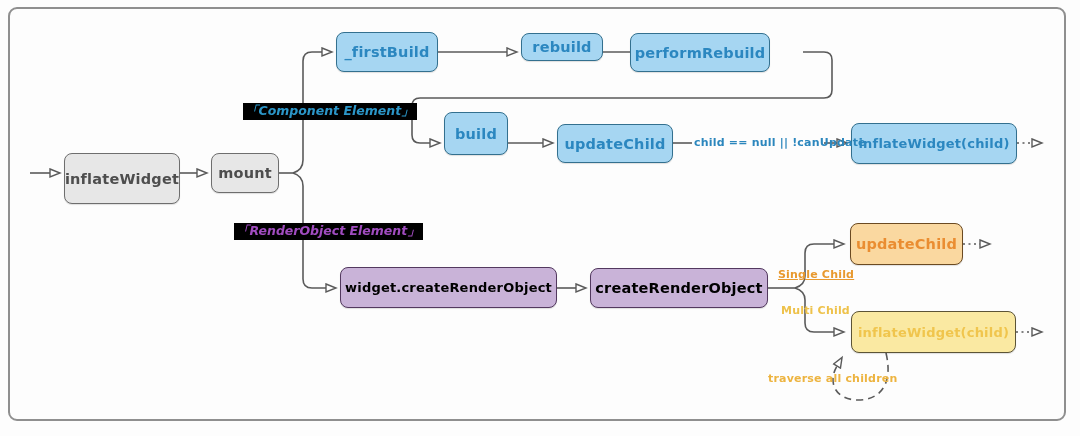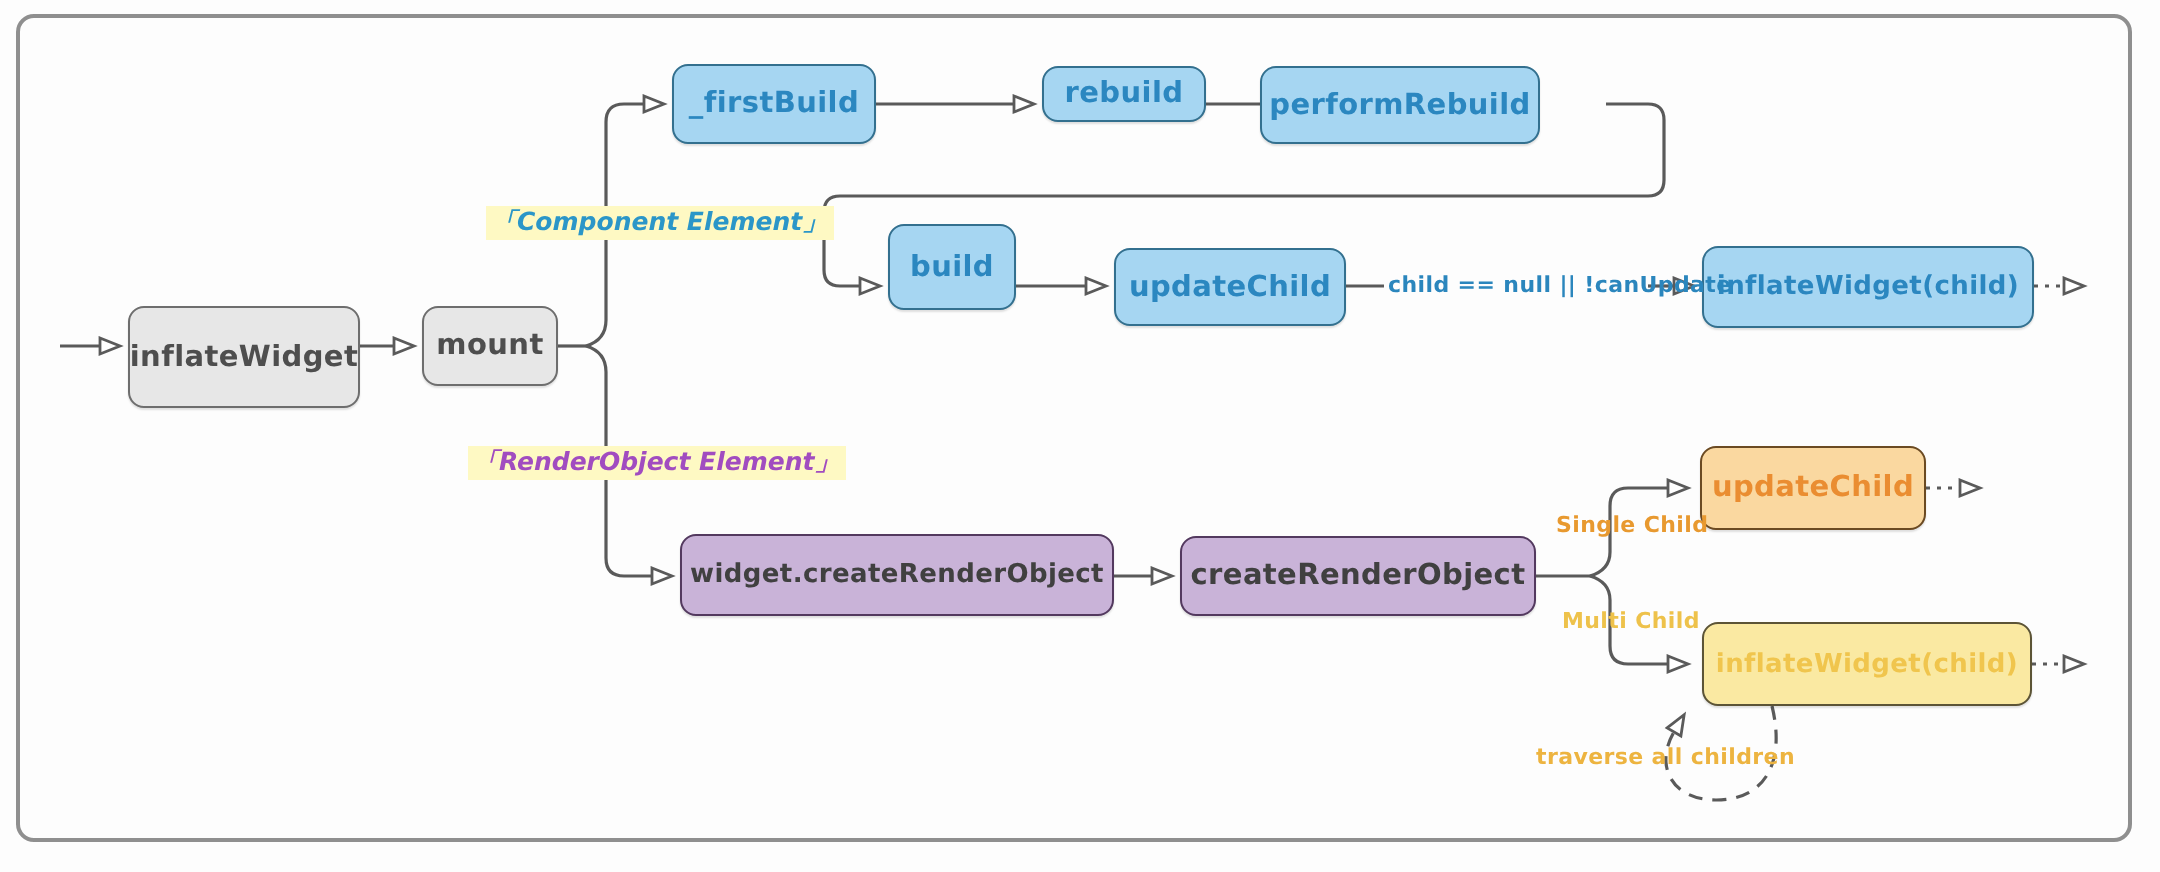--- a/index.html
+++ b/index.html
@@ -15,26 +15,26 @@
   svg.wires{position:absolute;left:0;top:0;width:1080px;height:436px;}
   .node{
     position:absolute;display:flex;align-items:center;justify-content:center;
     border-radius:8px;border:1.6px solid;box-sizing:border-box;
     font-size:14.5px;font-weight:bold;letter-spacing:.2px;white-space:nowrap;
     box-shadow:0 1px 1px rgba(0,0,0,.12);
   }
   .node.small{font-size:13px;}
   .n-gray  {background:#e7e7e7;border-color:#6e6e6e;color:#4e4e4e;}
   .n-blue  {background:#a6d6f2;border-color:#33708f;color:#2b87c0;}
-  .n-purple{background:#c9b3d8;border-color:#53395f;color:#404040;text-align:right;}
+  .n-purple{background:#c9b3d8;border-color:#53395f;color:#000000;text-align:right;}
   .n-orange{background:#fad8a0;border-color:#6b4a22;color:#ea8d31;}
   .n-yellow{background:#fae9a2;border-color:#5c5436;color:#f0c54d;}
   .lbl{
     position:absolute;white-space:nowrap;font-size:12.5px;font-style:italic;
-    font-weight:bold;background:#fef9c3;padding:0 3px;text-align:center;
+    font-weight:bold;background:#000000;padding:0 3px;text-align:center;
   }
   .lbl-blue{color:#2b96c8;}
   .lbl-purple{color:#a14cc0;}
   .tag{
     position:absolute;white-space:nowrap;font-size:11px;font-weight:bold;
     letter-spacing:.2px;
   }
   .tag-cond{color:#2b86bd;}
   .tag-single{color:#e8992f;}
   .tag-multi{color:#eec24b;}
@@ -88,16 +88,16 @@
   <div class="node n-purple small" style="left:340px;top:267px;width:217px;height:41px;">widget.createRenderObject</div>
   <div class="node n-purple" style="left:590px;top:268px;width:178px;height:40px;">createRenderObject</div>
 
   <div class="node n-orange" style="left:850px;top:223px;width:113px;height:42px;">updateChild</div>
   <div class="node n-yellow small" style="left:851px;top:311px;width:165px;height:42px;">inflateWidget(child)</div>
 
   <div class="lbl lbl-blue" style="left:243px;top:103px;">「Component Element」</div>
   <div class="lbl lbl-purple" style="left:234px;top:223px;">「RenderObject Element」</div>
 
   <div class="tag tag-cond" style="left:694px;top:136px;width:130px;text-align:center;">child == null || !canUpdate</div>
-  <div class="tag tag-single" style="left:778px;top:256px;">Single Child</div>
+  <div class="tag tag-single" style="left:778px;top:268px;text-decoration:underline;">Single Child</div>
   <div class="tag tag-multi" style="left:781px;top:304px;">Multi Child</div>
   <div class="tag tag-traverse" style="left:768px;top:372px;">traverse all children</div>
 </div>
 
 </body></html>

